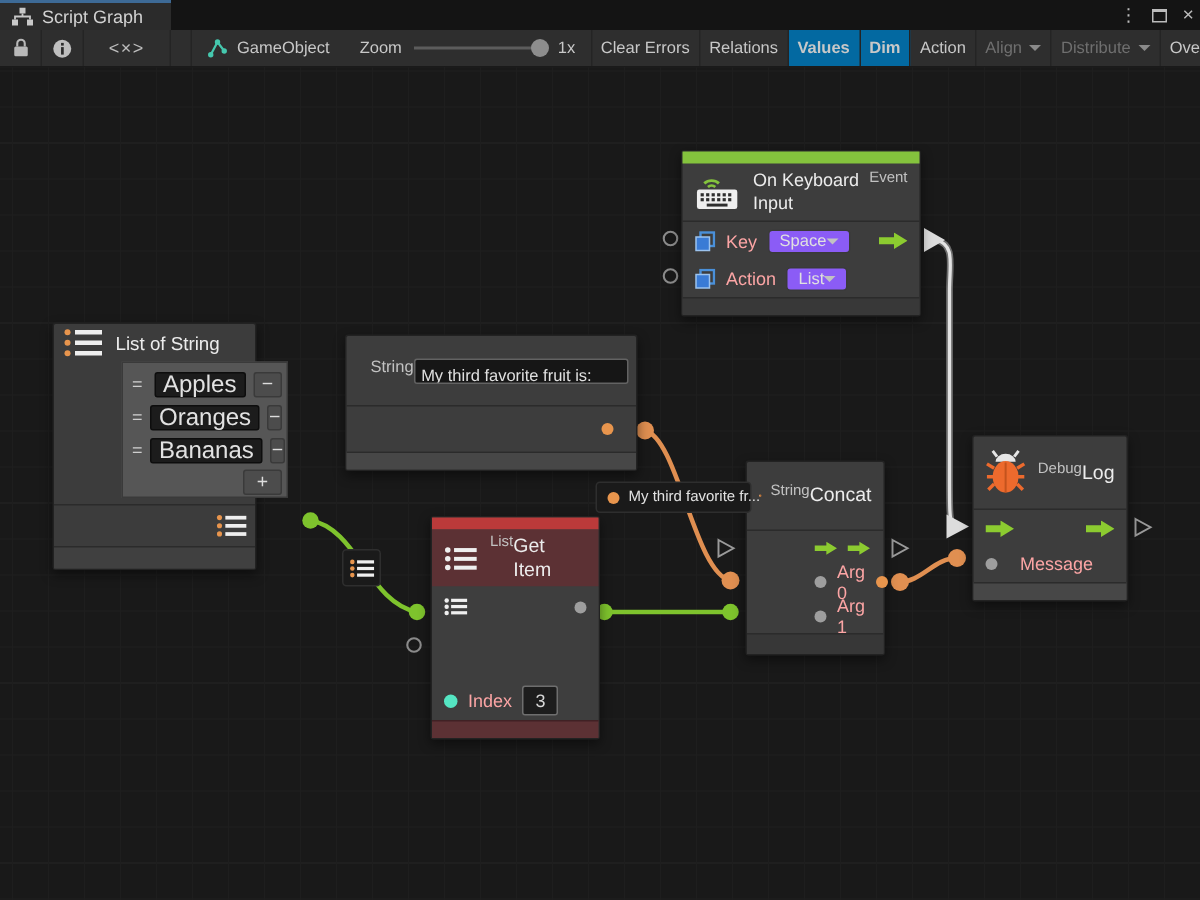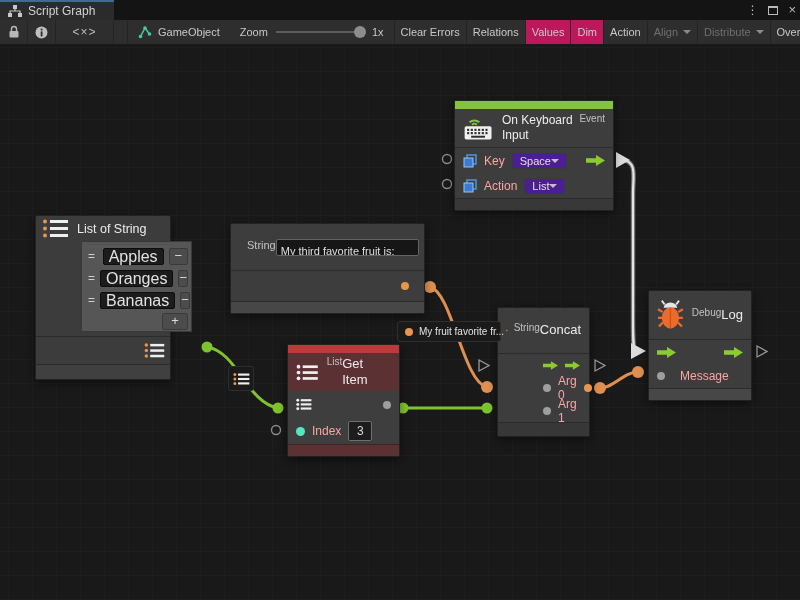--- a/index.html
+++ b/index.html
@@ -16,21 +16,21 @@
   .win-menu { color:#bbb; font-size:12px; line-height:20px; }
   .win-max { width:10px; height:9px; border:1px solid #bbb; border-top:2px solid #bbb; }
   .win-close { color:#bbb; font-size:13px; line-height:20px; }
 
   
   .toolbar { position:absolute; left:0; top:20px; width:900px; height:25px; background:#2e2e2e;
              border-bottom:1px solid #1a1a1a; display:flex; align-items:stretch; font-size:11px; color:#c8c8c8; }
   .tb-btn { display:flex; align-items:center; justify-content:center; padding:0 6px;
             border-right:1px solid #242424; white-space:nowrap; }
   .tb-btn.icon-btn { width:28px; }
-  .tb-btn.active { background:#be185d; }
+  .tb-btn.active { background:#0369a1;font-weight:bold; }
   .tb-btn.disabled { color:#6f6f6f; }
   .tb-caret { width:0; height:0; border-left:4px solid transparent; border-right:4px solid transparent;
               border-top:4px solid #8a8a8a; margin-left:5px; }
   .tb-gap { width:14px; border-right:1px solid #242424; }
   .go-seg { display:flex; align-items:center; gap:6px; padding:0 10px; border-right:0; }
   .zoom-seg { display:flex; align-items:center; gap:8px; padding:0 10px; }
   .slider-track { position:relative; width:88px; height:2px; background:#5c5c5c; }
   .slider-handle { position:absolute; right:-2px; top:-5px; width:12px; height:12px;
                    border-radius:50%; background:#8d8d8d; }
   .code-glyph { font-size:12px; color:#bdbdbd; letter-spacing:1px; }
@@ -57,21 +57,21 @@
   .cat { font-size:10px; color:#c2c2c2; }
   .ttl { font-size:13px; color:#ececec; }
   .sep { height:1px; background:#2b2b2b; }
   .row { display:flex; align-items:center; gap:7px; padding:0 8px; }
   .footer { border-top:1px solid #2b2b2b; }
   .dot { width:8px; height:8px; border-radius:50%; background:#9e9e9e; flex:0 0 auto; }
   .dot.orange { background:#E8954D; }
   .dot.teal { width:9px; height:9px; background:#55E6C3; }
   .lbl { font-size:12px; color:#fca5a5; }
   .push { margin-left:auto; }
-  .dd { display:flex; align-items:center; gap:0; background:#4c1d95; border:1px solid #3a3a3a;
+  .dd { display:flex; align-items:center; gap:0; background:#8b5cf6; border:1px solid #3a3a3a;
         border-radius:3px; padding:1px 7px; font-size:11px; color:#e0e0e0; }
   .dd .tb-caret { margin-left:0; border-top-color:#c2c2c2; }
   .vfield { background:#1d1d1d; border:1px solid #6e6e6e; border-radius:2px; color:#d8d8d8;
             font-size:12px; padding:0 6px; text-align:center; }
 
   
   #node-keyboard { left:454px; top:100px; width:160px; }
   #node-keyboard .topbar { background:#84C33D; }
   #node-keyboard .hdr { height:38px; padding:2px 8px; }
   #node-keyboard .row { height:25px; }
@@ -105,21 +105,21 @@
                          line-height:15px; white-space:nowrap; overflow:hidden; }
   #node-string .row { height:30px; padding-right:15px; }
   #node-string .footer { height:12px; background:#474747; }
 
   
   #node-getitem { left:287px; top:344px; width:113px; }
   #node-getitem .topbar { background:#BB3A3A; }
   #node-getitem .hdr { height:38px; background:#5C3134; padding:2px 8px; }
   #node-getitem .body { background:#3e3e3e; }
   #node-getitem .row1 { height:27px; }
-  #node-getitem .row2 { height:26px; }
+  #node-getitem .row2 { height:26px;margin-top:36px; }
   #node-getitem .footer { height:12px; background:#5C3134; border-top:1px solid #402124; }
   #node-getitem .vfield { width:24px; height:20px; line-height:18px; }
 
   
   #node-concat { left:497px; top:307px; width:93px; }
   #node-concat .hdr { height:45px; padding:2px 8px; gap:6px; }
   #node-concat .row { height:22px; padding:0 9px;margin-left:36px; }
   #node-concat .rowa { height:23px; padding:0 9px; }
   #node-concat .footer { height:14px; background:#373737; }
 
@@ -503,16 +503,16 @@
           <rect x="8" y="8.8" width="18" height="3.4" fill="#efefef"></rect>
         </g>
       <g>
           <circle cx="3" cy="17.5" r="2.4" fill="#E8954D"></circle>
           <rect x="8" y="15.8" width="18" height="3.4" fill="#efefef"></rect>
         </g>
     </svg>
   </div>
   <div class="badge" id="badge-string">
     <span class="bdot"></span>
-    <span class="btxt">My fruit favorite fr...</span>
+    <span class="btxt">My third favorite fr...</span>
   </div>
 
 </div>
 
 </body></html>

